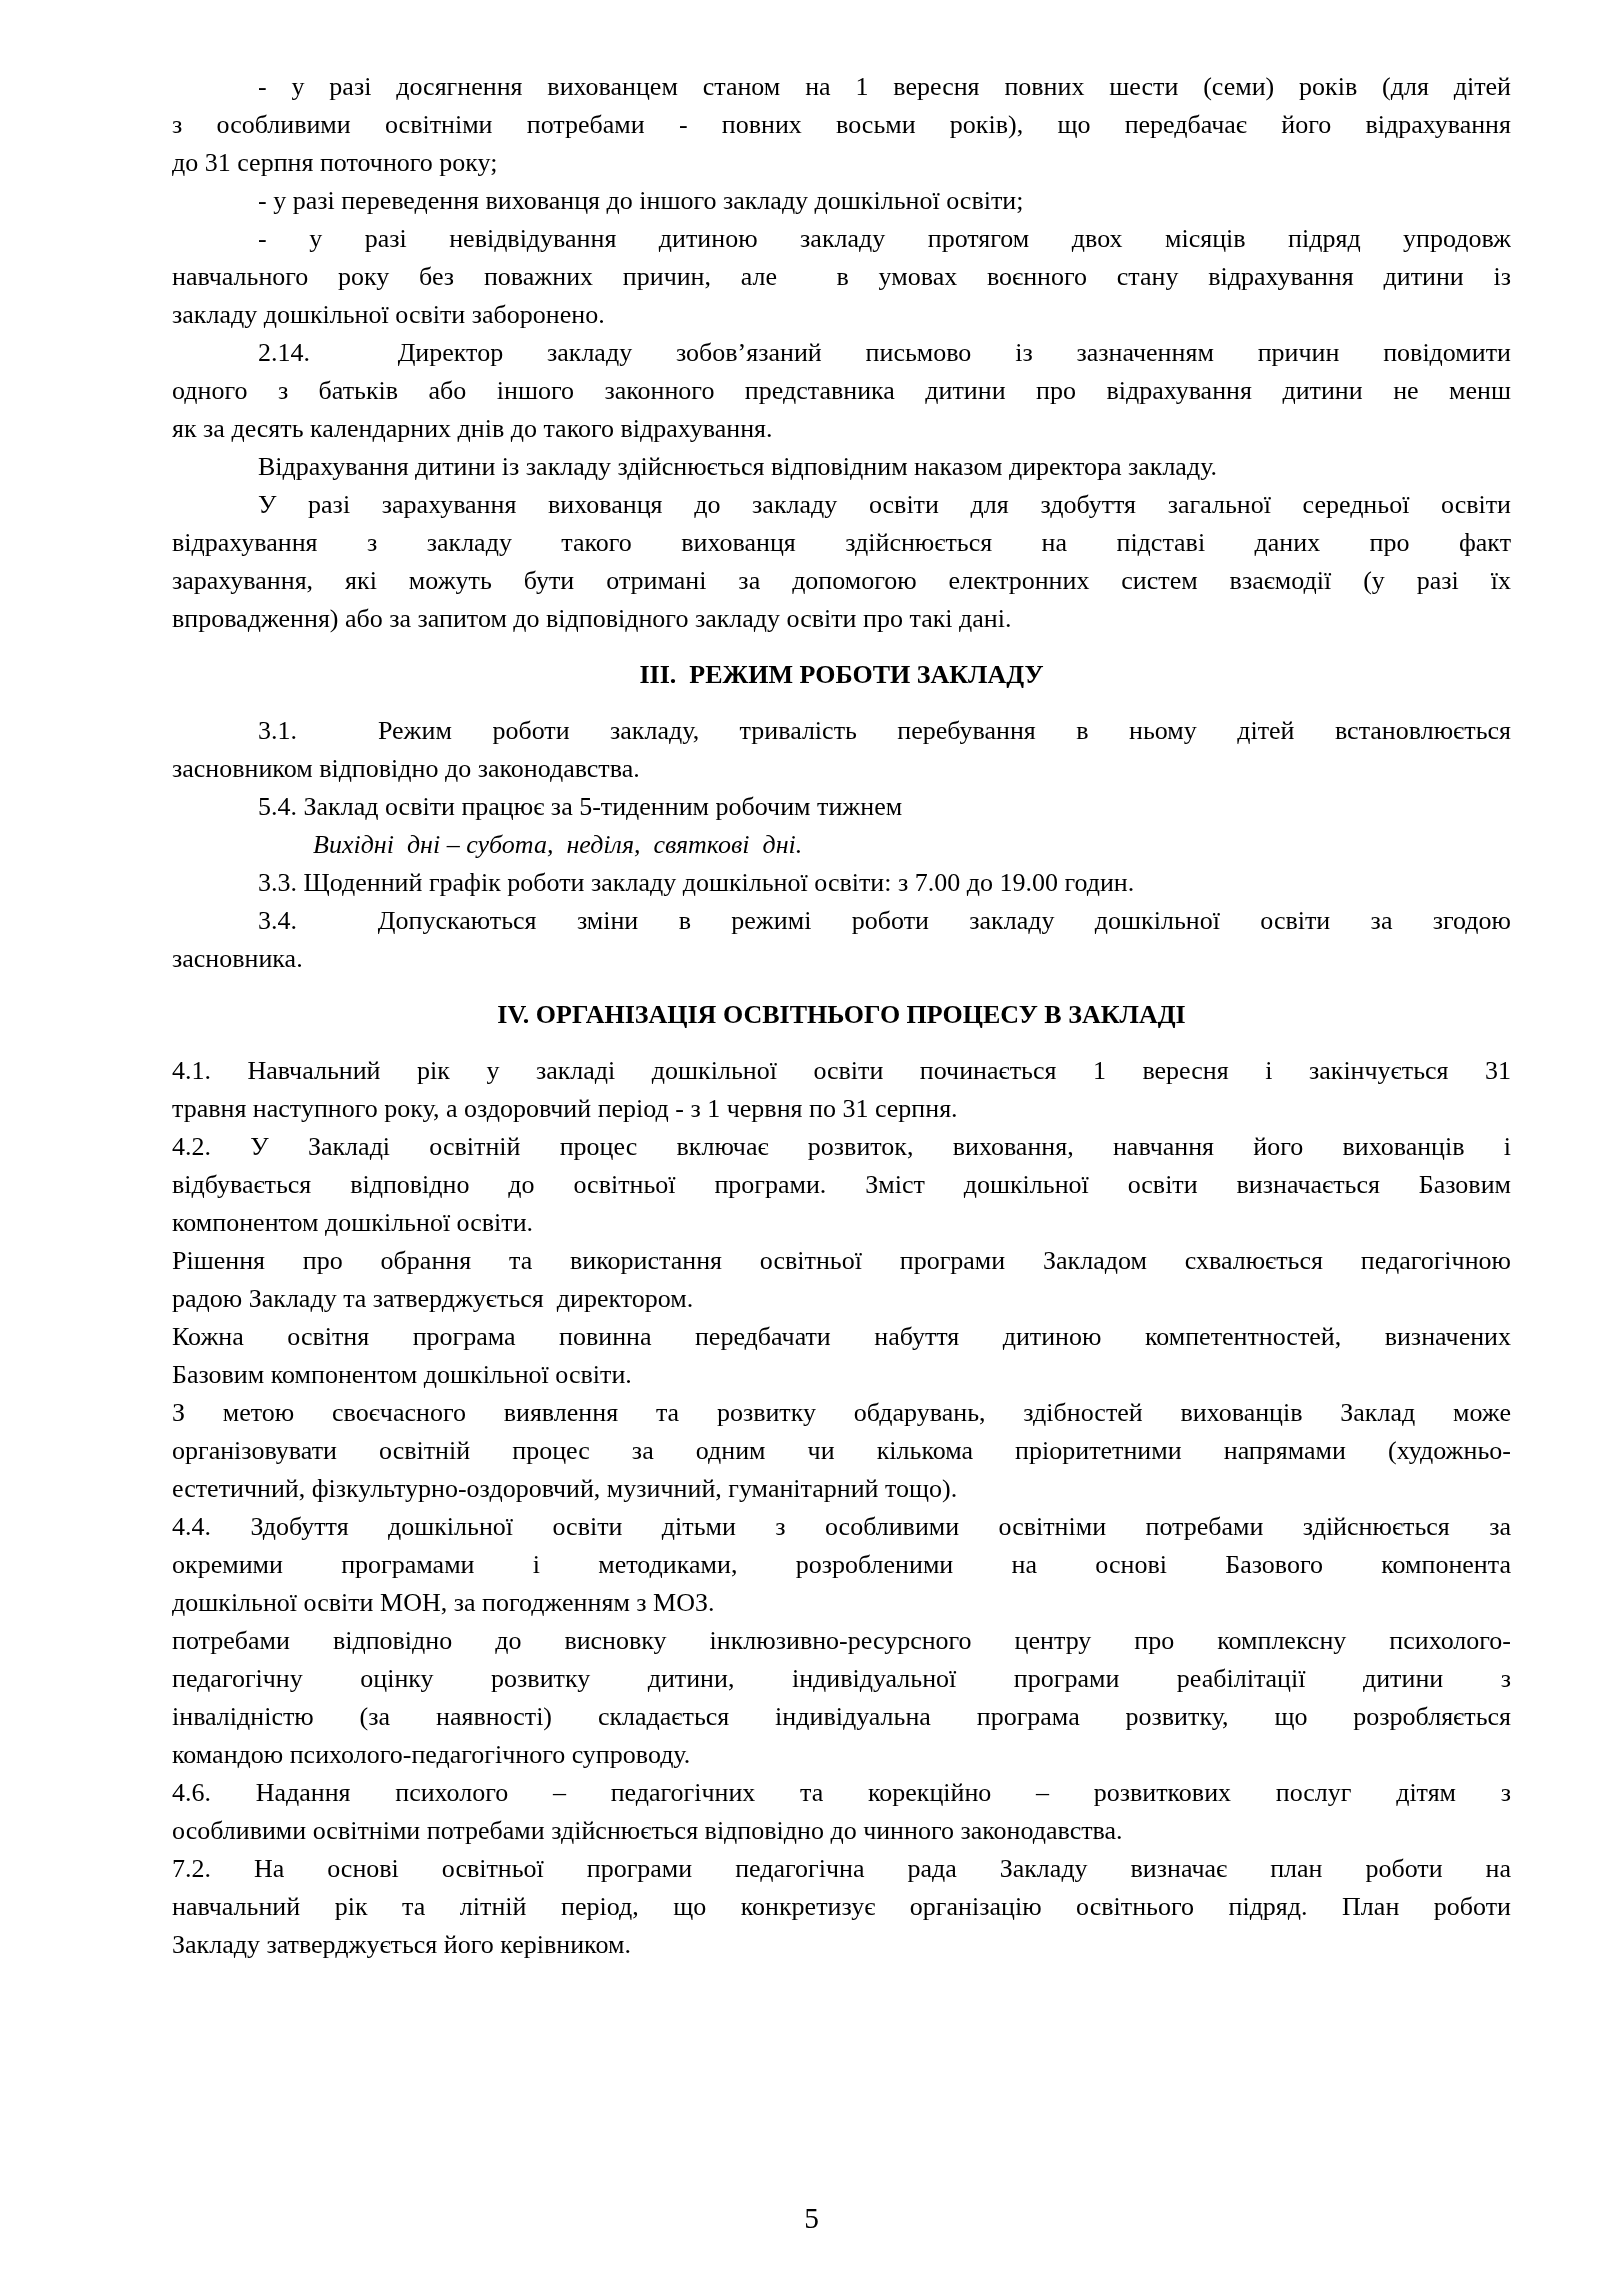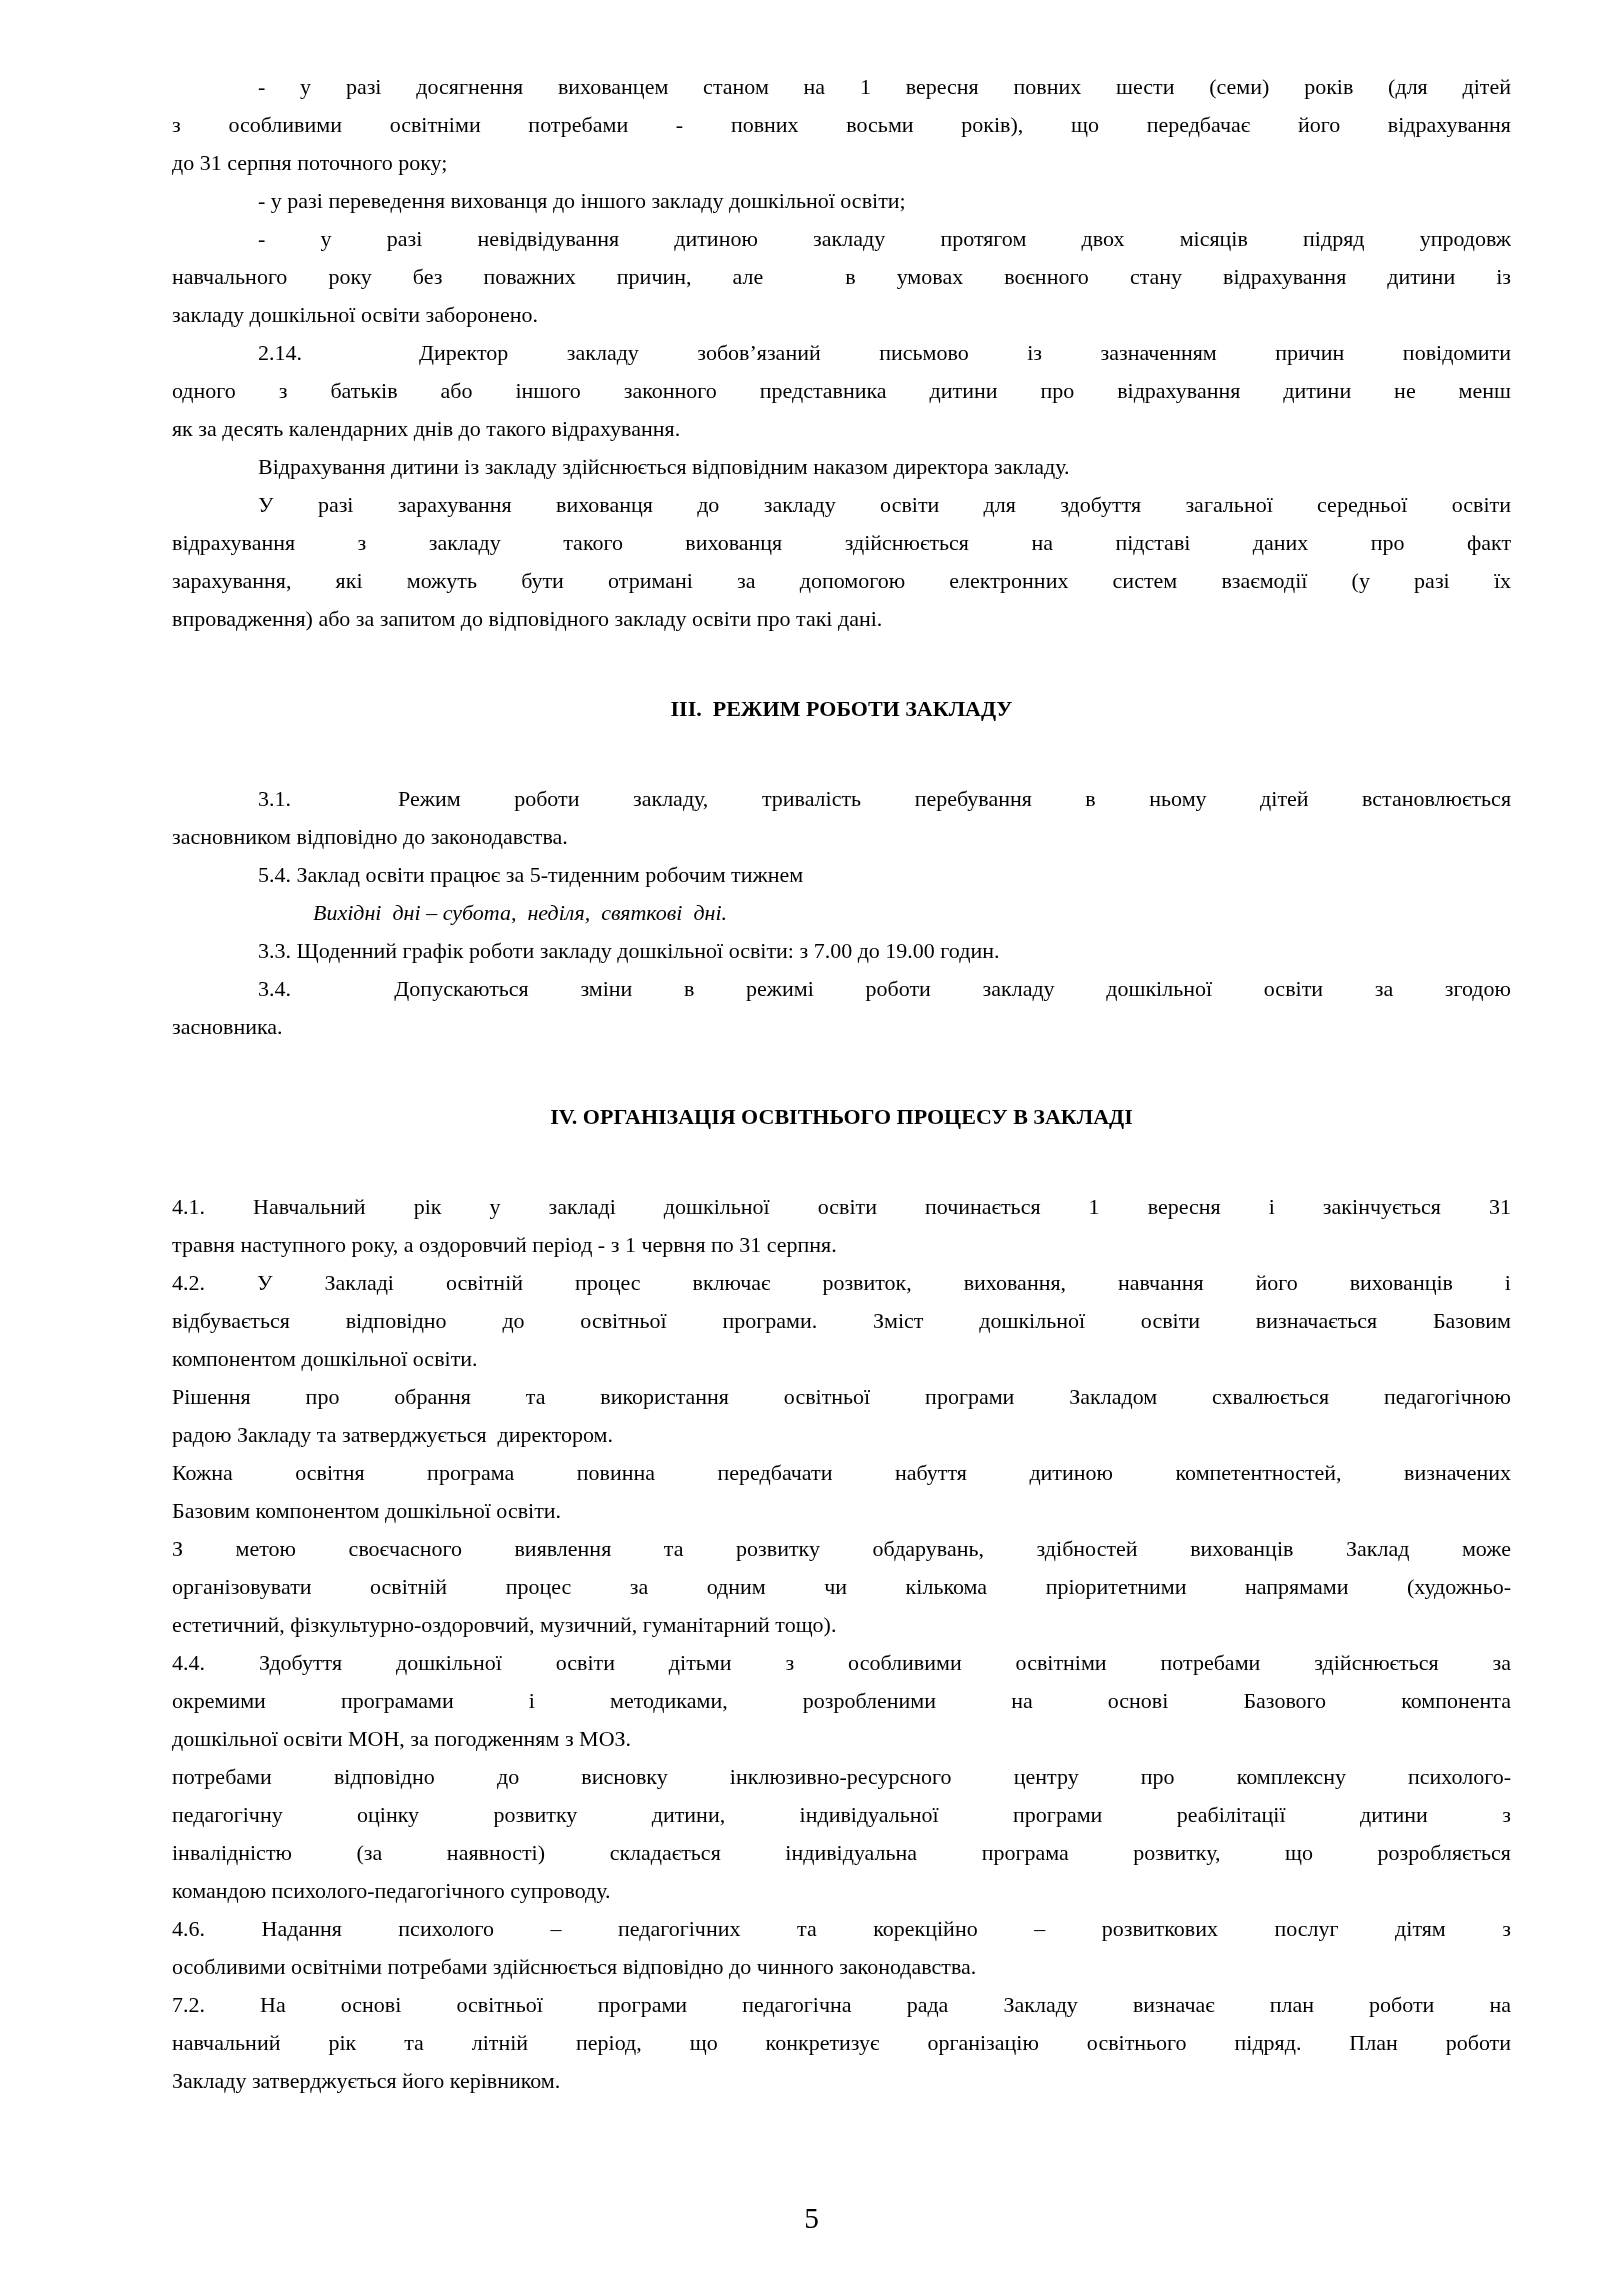--- a/index.html
+++ b/index.html
@@ -16,38 +16,38 @@
     margin:0 auto;
     overflow:hidden;
     font-family:"Liberation Serif","DejaVu Serif",serif;
     color:var(--ink);
   }
   .content{
     position:absolute;
     left:172px;
     right:112px;
     top:68px;
-    font-size:22px;
+    font-size:26px;
   }
   .block{margin:0;}
   .line{
     height:38px;
     line-height:38px;
     text-align:justify;
     text-align-last:justify;
     overflow:hidden;
     white-space:normal;
   }
   .line.last{
     text-align-last:left;
   }
   .indent-first > .line:first-child{ text-indent:86px; }
   .indent-deep  > .line:first-child{ text-indent:141px;font-style:italic; }
   .indent-none  > .line:first-child{ text-indent:0; }
-  .heading-block{ margin:52px 0; }
+  .heading-block{ margin:18px 0; }
   .heading-block .line{
     font-weight:700;
     text-align:center;
     text-align-last:center;
     white-space:pre;
   }
   .footer{
     position:absolute;
     left:0;
     right:0;

